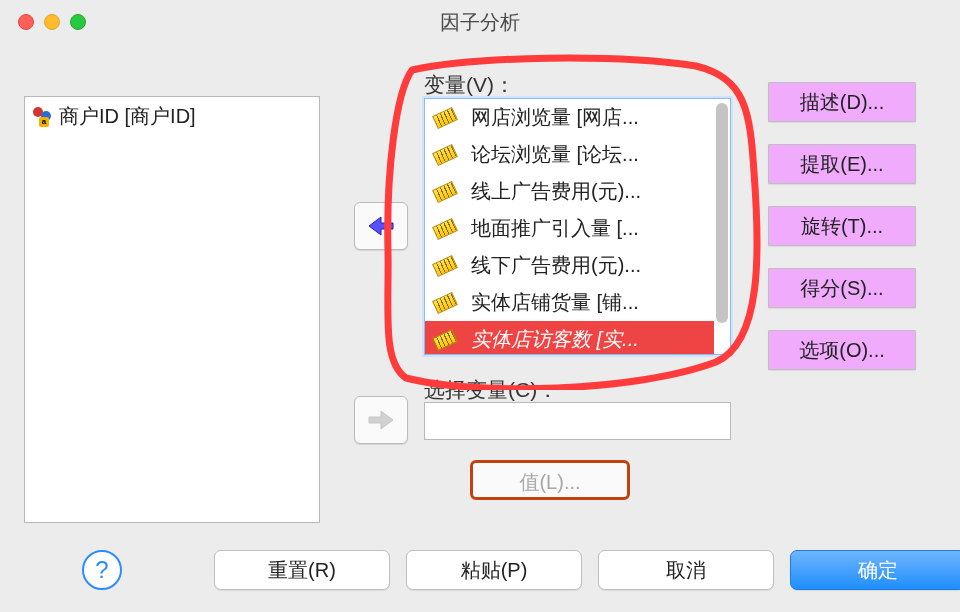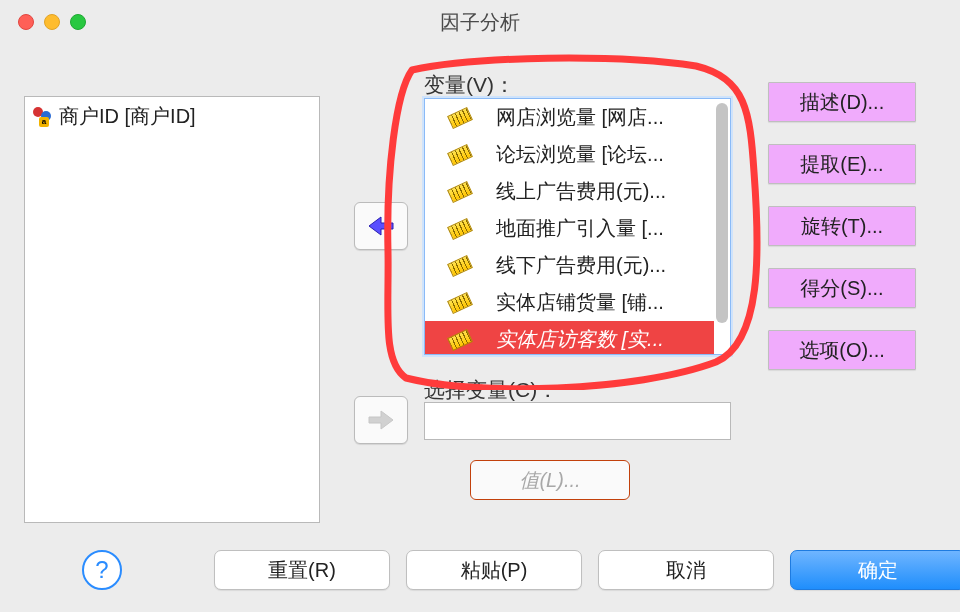--- a/index.html
+++ b/index.html
@@ -32,21 +32,21 @@
   .lbl.sel { left: 424px; top: 332px; }
 
   
   .var-list {
     position: absolute; left: 424px; top: 54px; width: 307px; height: 257px;
     background: #fff; border: 1px solid #8abaf7; outline: 2px solid #cfe3fb;
     overflow: hidden;
   }
   .var-scroll { position: absolute; right: 0; top: 0; width: 16px; height: 100%; background: #fff; }
   .var-scroll .thumb { position: absolute; right: 2px; top: 4px; width: 12px; height: 220px; background: #c4c4c4; border-radius: 6px; }
-  .var-item { display: flex; align-items: center; gap: 25px; padding: 5px 24px; font-size: 20px; color: #222; white-space: nowrap; overflow: hidden; }
+  .var-item { display: flex; align-items: center; gap: 15px; padding: 5px 9px; font-size: 20px; color: #222; white-space: nowrap; overflow: hidden; }
   .var-item.selected { background: #ef4444; color: #fff; font-style: italic; }
   .ruler-icon {
     width: 22px; height: 14px; flex-shrink: 0;
     background: linear-gradient(to bottom, #ffe24d 0%, #ffc400 100%);
     border: 1px solid #b38900; transform: rotate(-25deg);
     position: relative;
   }
   .ruler-icon::after {
     content: ""; position: absolute; inset: 0;
     background: repeating-linear-gradient(to right, transparent 0 3px, #8a6a00 3px 4px);
@@ -66,22 +66,22 @@
     box-shadow: 0 1px 1px rgba(0,0,0,0.1);
   }
   .arrow-btn.top { top: 158px; }
   .arrow-btn.bot { top: 352px; }
   .arrow-btn svg { display: block; }
   .arrow-btn.bot svg { opacity: 0.35; }
 
   
   .value-btn {
     position: absolute; left: 470px; top: 416px; width: 160px; height: 40px;
-    background: #fafafa; border: 1px solid #c2410c; border-radius: 6px;
-    color: #a8a8a8; font-size: 20px; text-align: center; line-height: 38px; font-style: italic;
+    background: #fafafa; border: 3px solid #c2410c; border-radius: 6px;
+    color: #a8a8a8; font-size: 20px; text-align: center; line-height: 38px;
   }
 
   
   .side-btn {
     position: absolute; left: 768px; width: 148px; height: 40px;
     background: #f0abfc; border: 1px solid #bfbfbf; border-radius: 1px;
     font-size: 20px; color: #222; text-align: center; line-height: 38px;
     box-shadow: 0 1px 1px rgba(0,0,0,0.08);
   }
 

